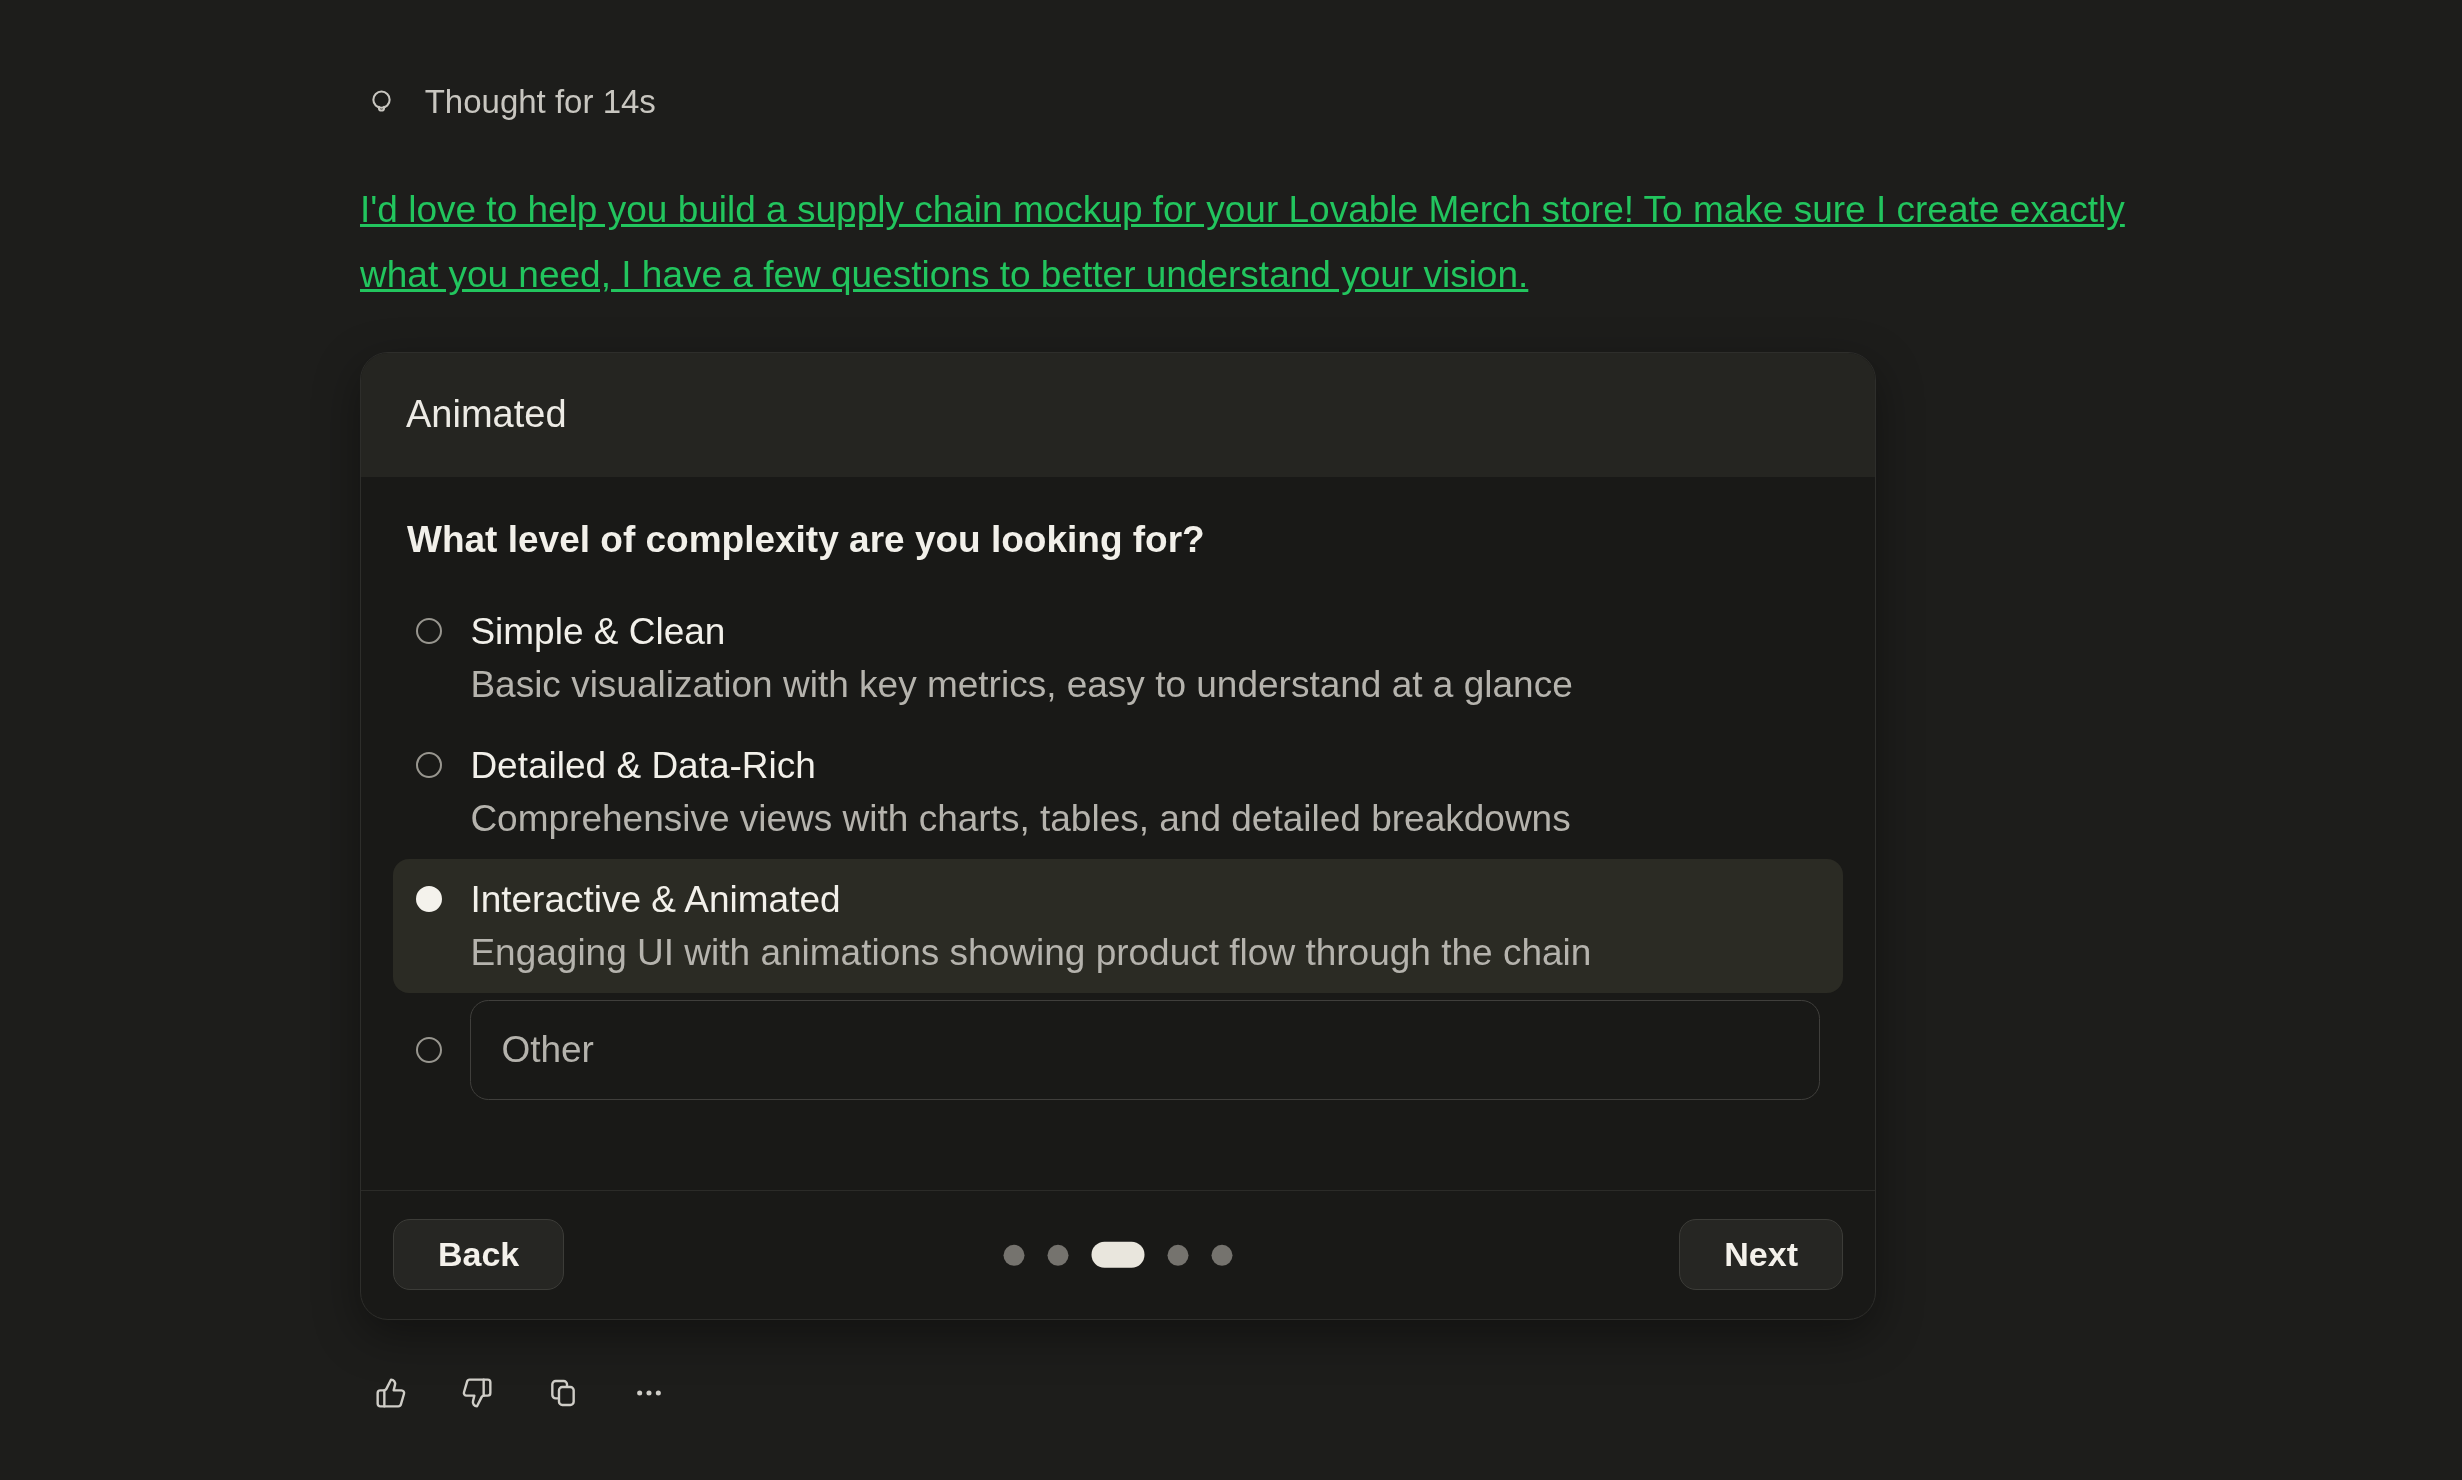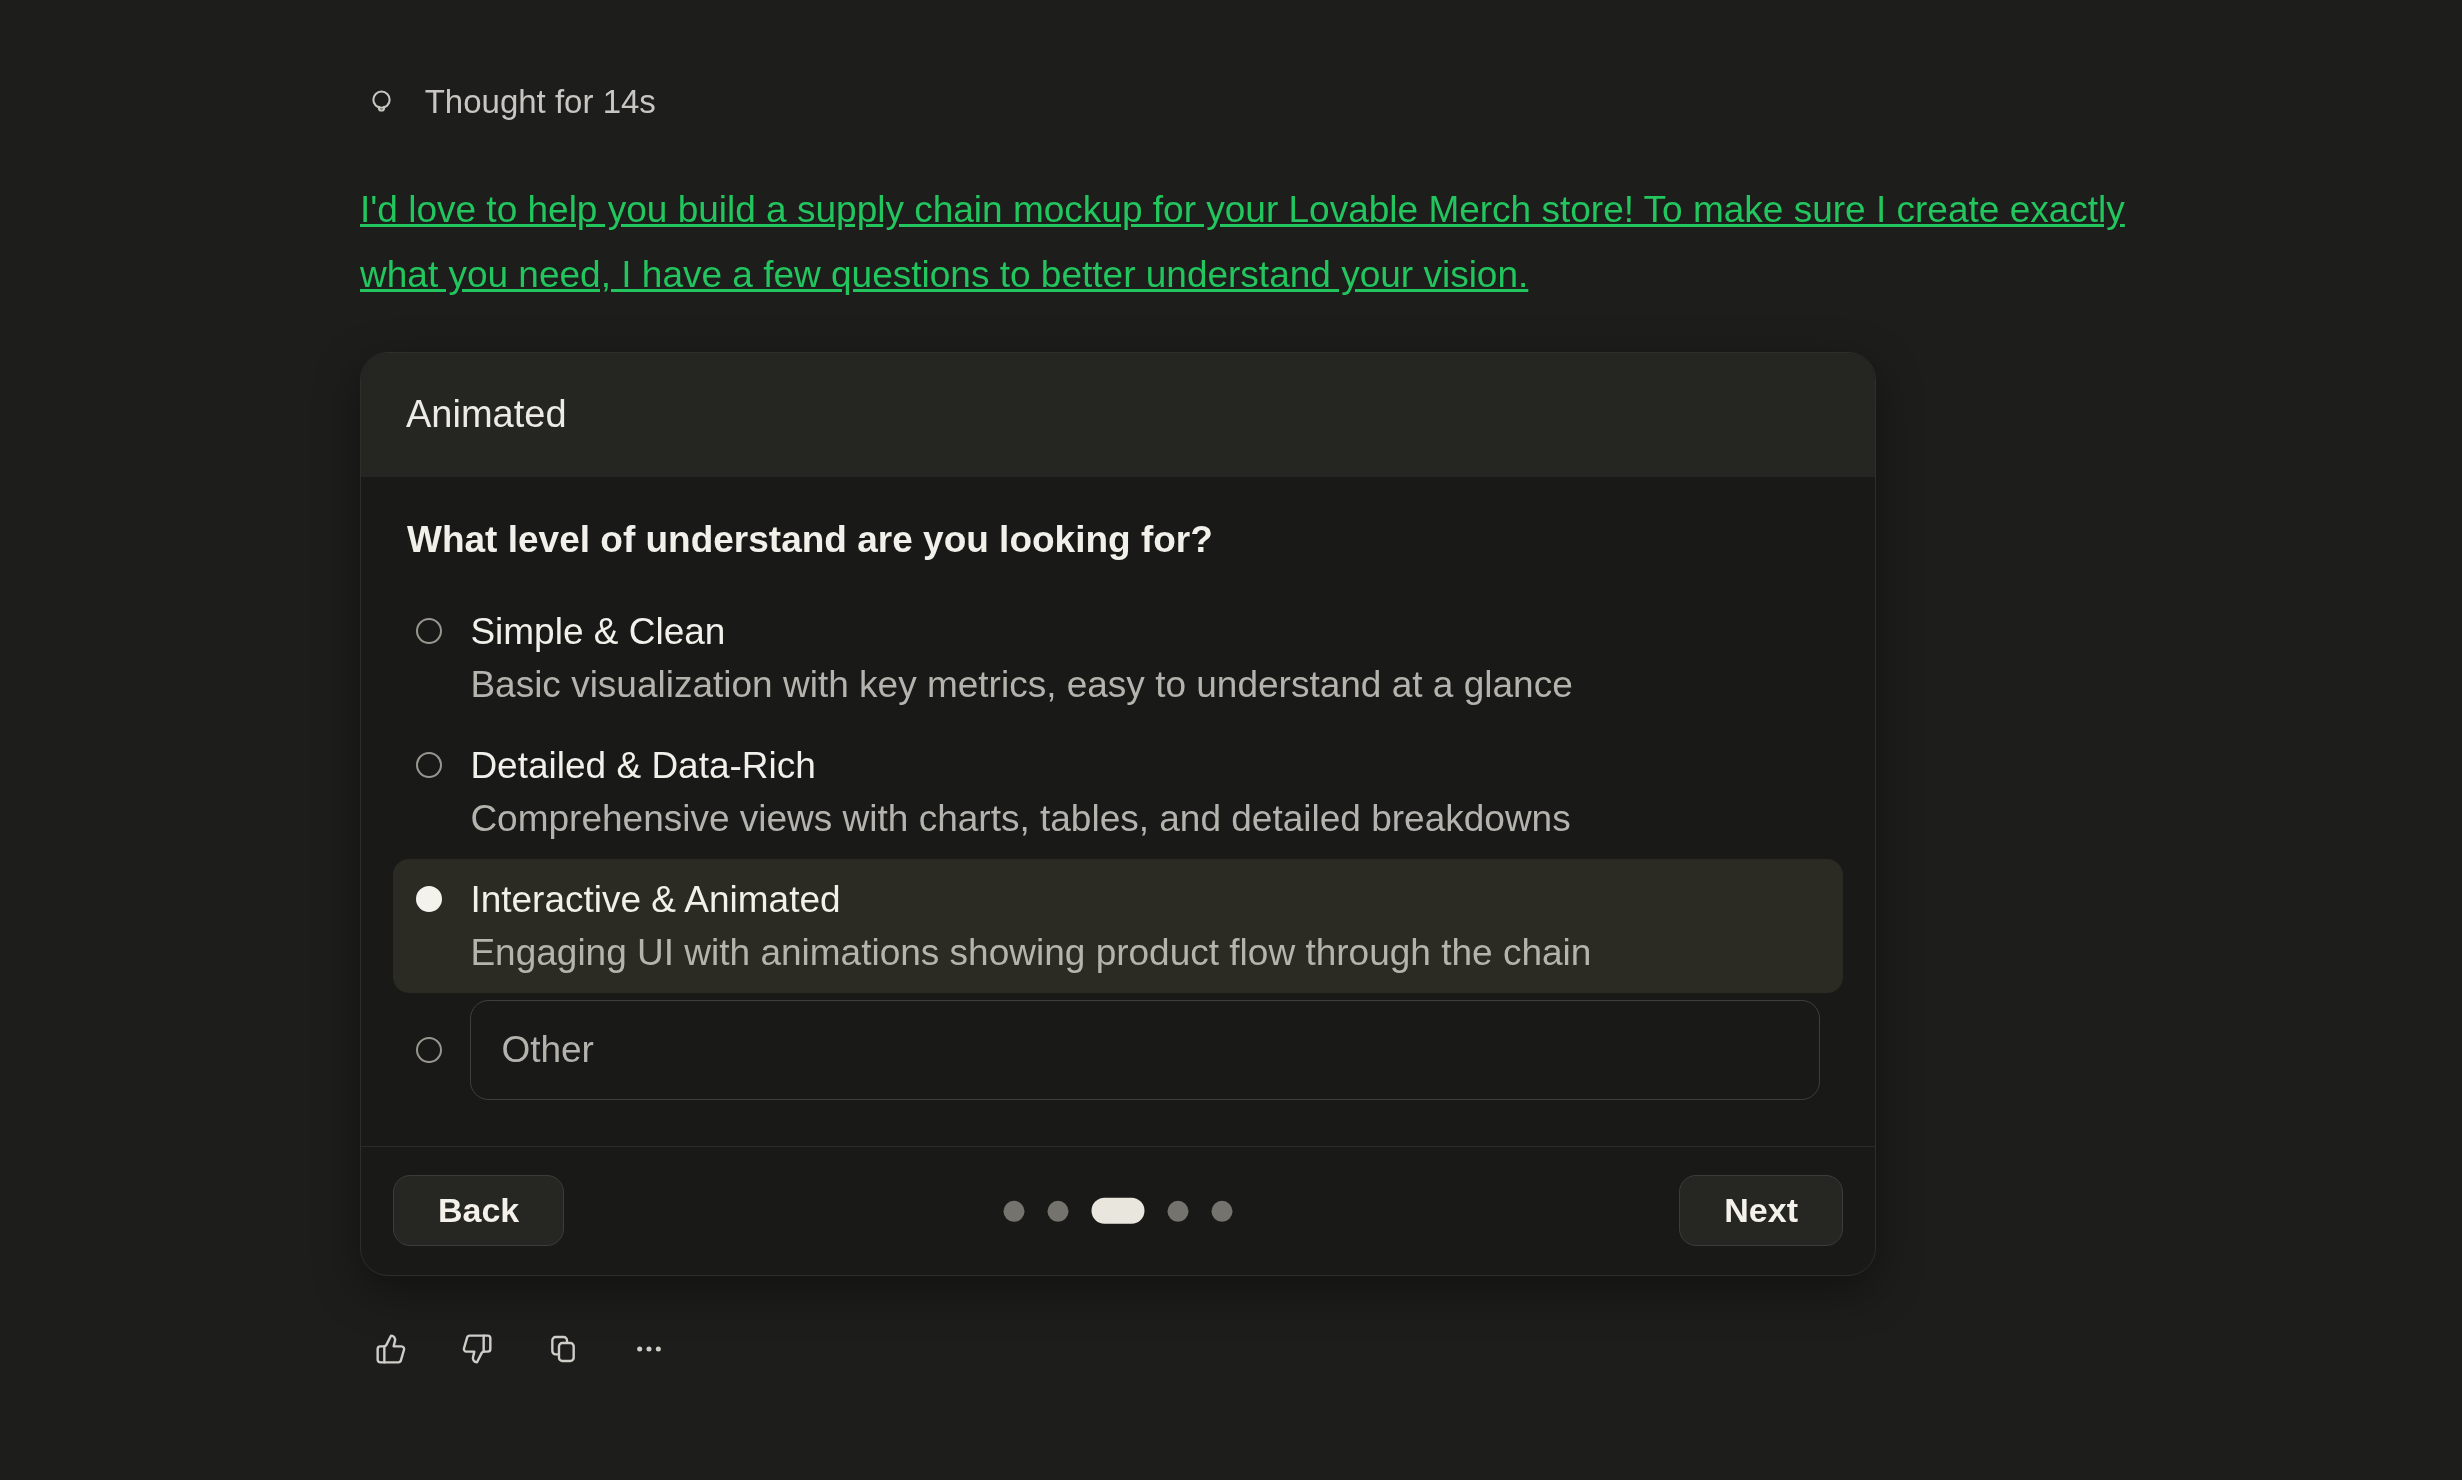--- a/index.html
+++ b/index.html
@@ -61,21 +61,21 @@
     border: 1.1px solid #403f3c; border-radius: 18.4px;
     padding: 0 30px; font-size: 37px;
     color: #d8d6d0; font-family: inherit;
     outline: none; box-sizing: border-box;
   }
   .other-input::placeholder { color: #b4b2ac; opacity: 1; }
 
   .card-footer {
     height: 129px; border-top: 1.1px solid #2b2b28;
     display: flex; align-items: center; justify-content: space-between;
-    padding: 16px 32px; position: relative; box-sizing: border-box;
+    padding: 16px 32px; position: relative; box-sizing: border-box; margin-top: 44px;
   }
   .btn {
     height: 71px; padding: 0 44px;
     border-radius: 17px;
     background: #262623; border: 1.1px solid #3c3c38;
     color: #f4f1eb; font-size: 34px; font-weight: bold;
     font-family: inherit; cursor: pointer;
   }
   .dots {
     position: absolute; left: 50%; top: 50%; transform: translate(-50%,-50%);
@@ -103,21 +103,21 @@
 </div>
 
 <p class="message">I'd love to help you build a supply chain mockup for your Lovable Merch store! To make sure I create exactly what you need, I have a few questions to better understand your vision.</p>
 
 <div class="card">
   <div class="card-header">
     <span>Animated</span>
   </div>
 
   <div class="card-body">
-    <div class="question">What level of understand are you looking for?</div>
+    <div class="question">What level of complexity are you looking for?</div>
 
     <div class="options">
 
       <div class="option">
         <span class="radio"></span>
         <span class="option-texts">
           <div class="option-title">Simple &amp; Clean</div>
           <div class="option-desc">Basic visualization with key metrics, easy to understand at a glance</div>
         </span>
       </div>

